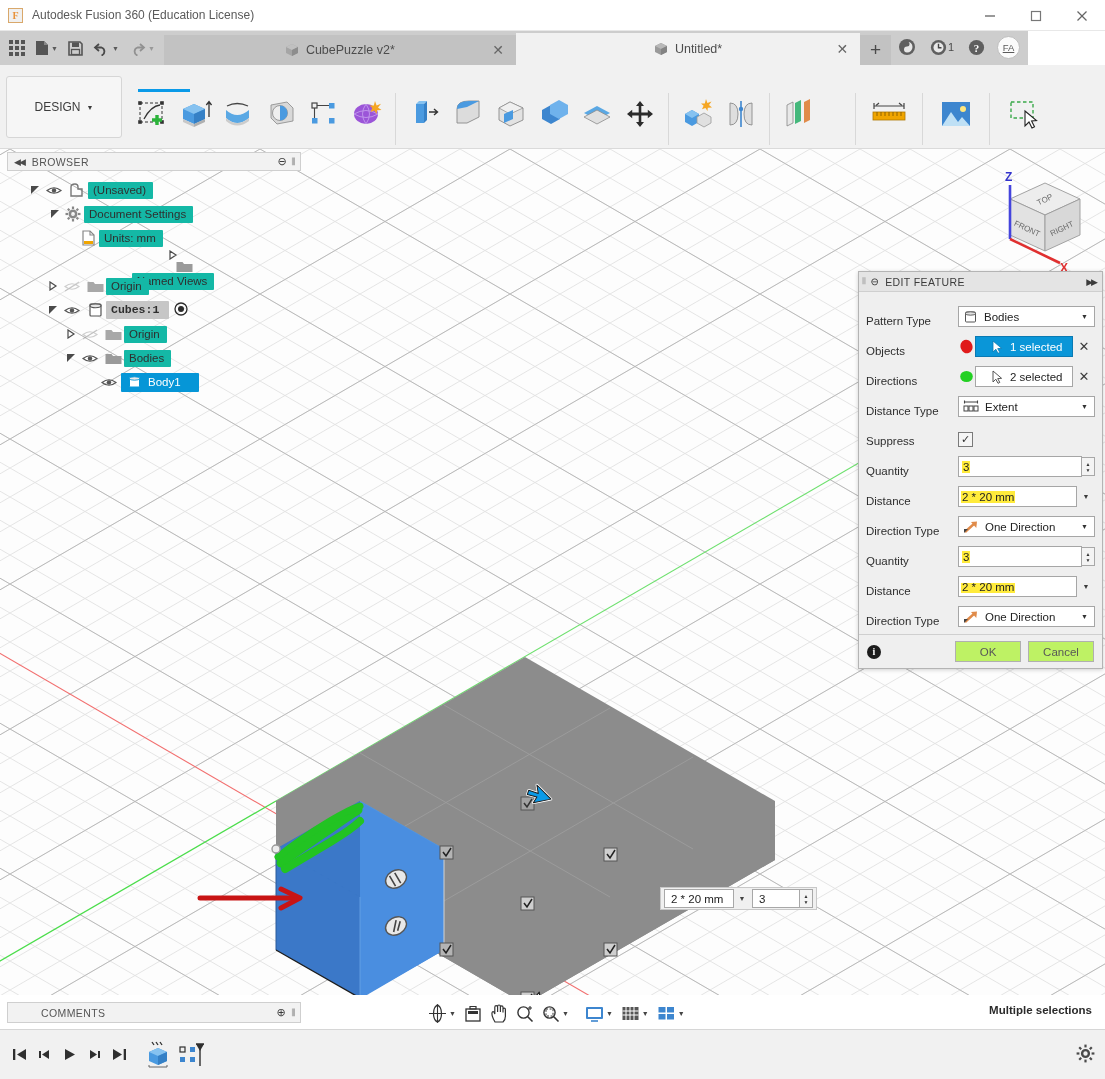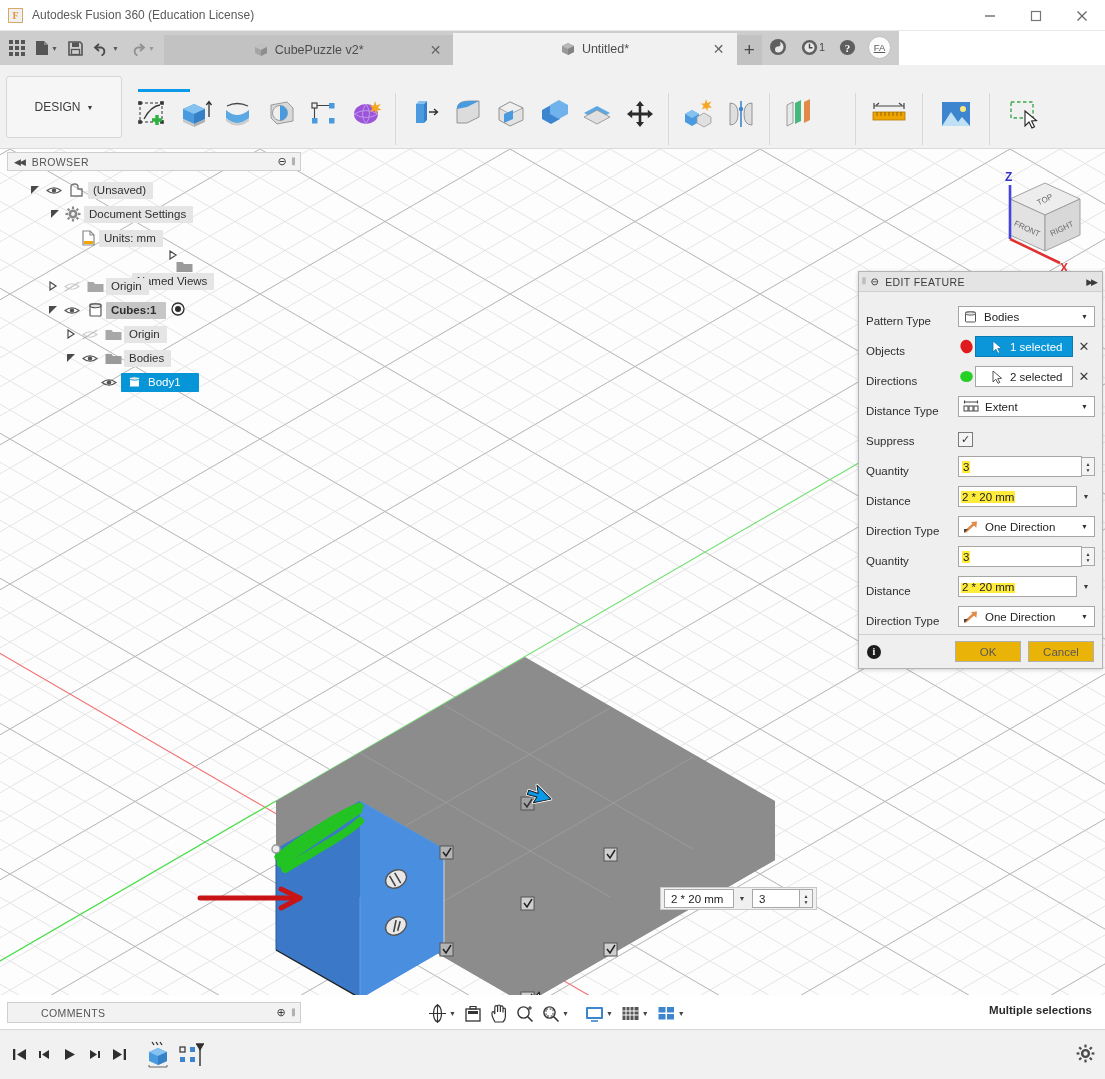--- a/index.html
+++ b/index.html
@@ -29,21 +29,21 @@
   .title-text { font-size: 12px; color: #5a5a5a; }
   .win-controls { position: absolute; right: 0; top: 0; height: 31px; display: flex; }
   .win-btn {
     width: 46px; height: 31px; display: flex; align-items: center; justify-content: center;
     color: #666; font-size: 13px;
   }
   .win-btn svg { display: block; }
 
   
   .tabbar {
-    position: absolute; top: 31px; left: 0; width: 899px; height: 34px;
+    position: absolute; top: 31px; left: 0; width: 1028px; height: 34px;
     background: #cdcdcd;
     display: flex; align-items: flex-end;
   }
   .qat { display: flex; align-items: center; height: 34px; padding-left: 4px; }
   .qat-btn {
     height: 28px; display: flex; align-items: center; justify-content: center;
     padding: 0 5px; color: #4a4a4a;
   }
   .qat-caret { font-size: 7px; margin-left: 2px; color: #5a5a5a; }
   .grid9 {
@@ -115,23 +115,23 @@
     display: flex; align-items: center; font-size: 10.5px; color: #555;
     letter-spacing: .4px;
   }
   .brw-collapse { margin: 0 8px 0 6px; color: #4a4a4a; font-size: 9px; letter-spacing: -2px; }
   .brw-dot { margin-left: auto; margin-right: 4px; font-size: 11px; color: #3c3c3c; }
   .brw-grip { margin-right: 4px; color: #888; font-size: 10px; }
   .tree { position: absolute; left: 7px; top: 178px; width: 294px; }
   .trow {
     display: flex; align-items: center; height: 24px; font-size: 11.5px; color: #2f2f2f;
   }
-  .trow .lbl { background: #e5e5e5; padding: 2px 7px 3px 5px; border-radius: 1px; }
+  .trow .lbl { background: #14b8a6; padding: 2px 7px 3px 5px; border-radius: 1px; }
   .trow .lbl.sel { background: #0696d7; color: #fff; padding: 2px 18px 3px 6px; }
-  .trow .lbl.hl { background: #c6c6c6; padding: 2px 10px 3px 5px; font-weight: bold; }
+  .trow .lbl.hl { background: #c6c6c6; padding: 2px 10px 3px 5px; font-weight: bold; font-family: Liberation Mono, monospace; }
   .tri {
     width: 15px; display: flex; align-items: center; justify-content: center;
     color: #4a4a4a; font-size: 9px;
   }
   .eye { width: 24px; display: flex; align-items: center; justify-content: center; }
   .ticon { width: 22px; display: flex; align-items: center; justify-content: center; }
 
   
   .canvas {
     position: absolute; left: 0; top: 149px; width: 1105px; height: 846px;
@@ -212,21 +212,21 @@
   .dlg-foot {
     border-top: 1px solid #cfcfcf; height: 34px; display: flex; align-items: center;
     padding: 0 8px; background: #efefef;
   }
   .info-i {
     width: 14px; height: 14px; border-radius: 50%; background: #1c1c1c; color: #fff;
     font-size: 10px; font-weight: bold; display: flex; align-items: center;
     justify-content: center; font-family: "Liberation Serif", serif;
   }
   .btn {
-    height: 21px; min-width: 66px; border: 1px solid #b0b0b0; background: #eab308;
+    height: 21px; min-width: 66px; border: 1px solid #b0b0b0; background: #bef264;
     font-size: 11.5px; color: #585858; display: flex; align-items: center;
     justify-content: center; margin-left: 7px;
   }
 
   
   .comments {
     position: absolute; left: 7px; top: 1002px; width: 294px; height: 21px;
     background: #f2f2f2; border: 1px solid #cfcfcf;
     display: flex; align-items: center; font-size: 10.5px; color: #555; letter-spacing: .4px;
   }

